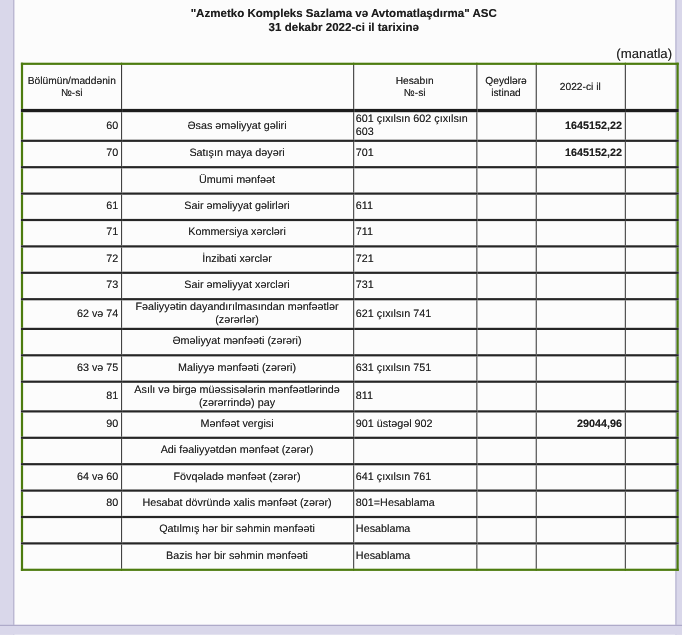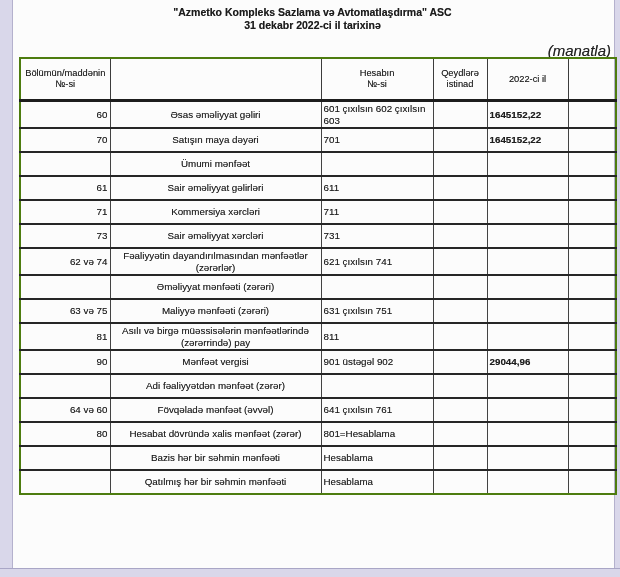--- a/index.html
+++ b/index.html
@@ -19,23 +19,22 @@
 
   .title-block {
     position:absolute; top:6px; left:40px; width:545px;
     text-align:center; font-weight:bold;
     font-size:10.5px; line-height:12.6px;
     color:#1c1c1c;
     text-shadow:0 0 0.5px rgba(30,30,30,0.55);
   }
   .currency-note {
     position:absolute; top:42px; right:9px;
-    font-size:15px; color:#222;
+    font-size:12px; color:#222;
     text-shadow:0 0 0.4px rgba(30,30,30,0.5);
-    font-style:italic;
   }
 
   table.report {
     position:absolute; left:19px; top:57px;
     width:596px;
     border-collapse:collapse; table-layout:fixed;
     border:2px solid #4d7c0f;
     text-shadow:0 0 0.5px rgba(35,35,35,0.55);
   }
   table.report col.c1 { width:90px; }
@@ -62,21 +61,21 @@
     font-size:9.8px; line-height:11.5px;
     vertical-align:middle;
     padding:1px 2px;
     color:#1e1e1e;
   }
   tr.data-row { height:24px; }
   td.c-no   { text-align:right; }
   td.c-name { text-align:center; padding-left:5px; padding-right:4px; }
   td.c-acct { text-align:left; }
   td.c-note { text-align:center; }
-  td.c-val  { font-weight:bold; font-size:10px; padding-right:5px; }
+  td.c-val  { text-align:right; font-weight:bold; font-size:10px; padding-right:5px; }
   td.c-ext  { text-align:center; }
 </style>
 </head>
 <body>
 
 <div class="frame frame-left"></div>
 <div class="frame frame-right"></div>
 <div class="frame frame-bottom"></div>
 
 <div class="title-block">
@@ -143,20 +142,28 @@
   </tr>
       <tr class="data-row">
     <td class="c-no">71</td>
     <td class="c-name">Kommersiya xərcləri</td>
     <td class="c-acct">711</td>
     <td class="c-note"></td>
     <td class="c-val"></td>
     <td class="c-ext"></td>
   </tr>
       <tr class="data-row">
+    <td class="c-no">72</td>
+    <td class="c-name">İnzibati xərclər</td>
+    <td class="c-acct">721</td>
+    <td class="c-note"></td>
+    <td class="c-val"></td>
+    <td class="c-ext"></td>
+  </tr>
+      <tr class="data-row">
     <td class="c-no">73</td>
     <td class="c-name">Sair əməliyyat xərcləri</td>
     <td class="c-acct">731</td>
     <td class="c-note"></td>
     <td class="c-val"></td>
     <td class="c-ext"></td>
   </tr>
       <tr class="data-row">
     <td class="c-no">62 və 74</td>
     <td class="c-name">Fəaliyyətin dayandırılmasından mənfəətlər (zərərlər)</td>
@@ -200,44 +207,44 @@
       <tr class="data-row">
     <td class="c-no"></td>
     <td class="c-name">Adi fəaliyyətdən mənfəət (zərər)</td>
     <td class="c-acct"></td>
     <td class="c-note"></td>
     <td class="c-val"></td>
     <td class="c-ext"></td>
   </tr>
       <tr class="data-row">
     <td class="c-no">64 və 60</td>
-    <td class="c-name">Fövqəladə mənfəət (əvvəl)</td>
+    <td class="c-name">Fövqəladə mənfəət (zərər)</td>
     <td class="c-acct">641 çıxılsın 761</td>
     <td class="c-note"></td>
     <td class="c-val"></td>
     <td class="c-ext"></td>
   </tr>
       <tr class="data-row">
     <td class="c-no">80</td>
     <td class="c-name">Hesabat dövründə xalis mənfəət (zərər)</td>
     <td class="c-acct">801=Hesablama</td>
     <td class="c-note"></td>
     <td class="c-val"></td>
     <td class="c-ext"></td>
   </tr>
       <tr class="data-row">
     <td class="c-no"></td>
+    <td class="c-name">Qatılmış hər bir səhmin mənfəəti</td>
+    <td class="c-acct">Hesablama</td>
+    <td class="c-note"></td>
+    <td class="c-val"></td>
+    <td class="c-ext"></td>
+  </tr>
+      <tr class="data-row">
+    <td class="c-no"></td>
     <td class="c-name">Bazis hər bir səhmin mənfəəti</td>
     <td class="c-acct">Hesablama</td>
     <td class="c-note"></td>
     <td class="c-val"></td>
     <td class="c-ext"></td>
   </tr>
-      <tr class="data-row">
-    <td class="c-no"></td>
-    <td class="c-name">Qatılmış hər bir səhmin mənfəəti</td>
-    <td class="c-acct">Hesablama</td>
-    <td class="c-note"></td>
-    <td class="c-val"></td>
-    <td class="c-ext"></td>
-  </tr>
     </tbody>
 </table>
 
 </body></html>

